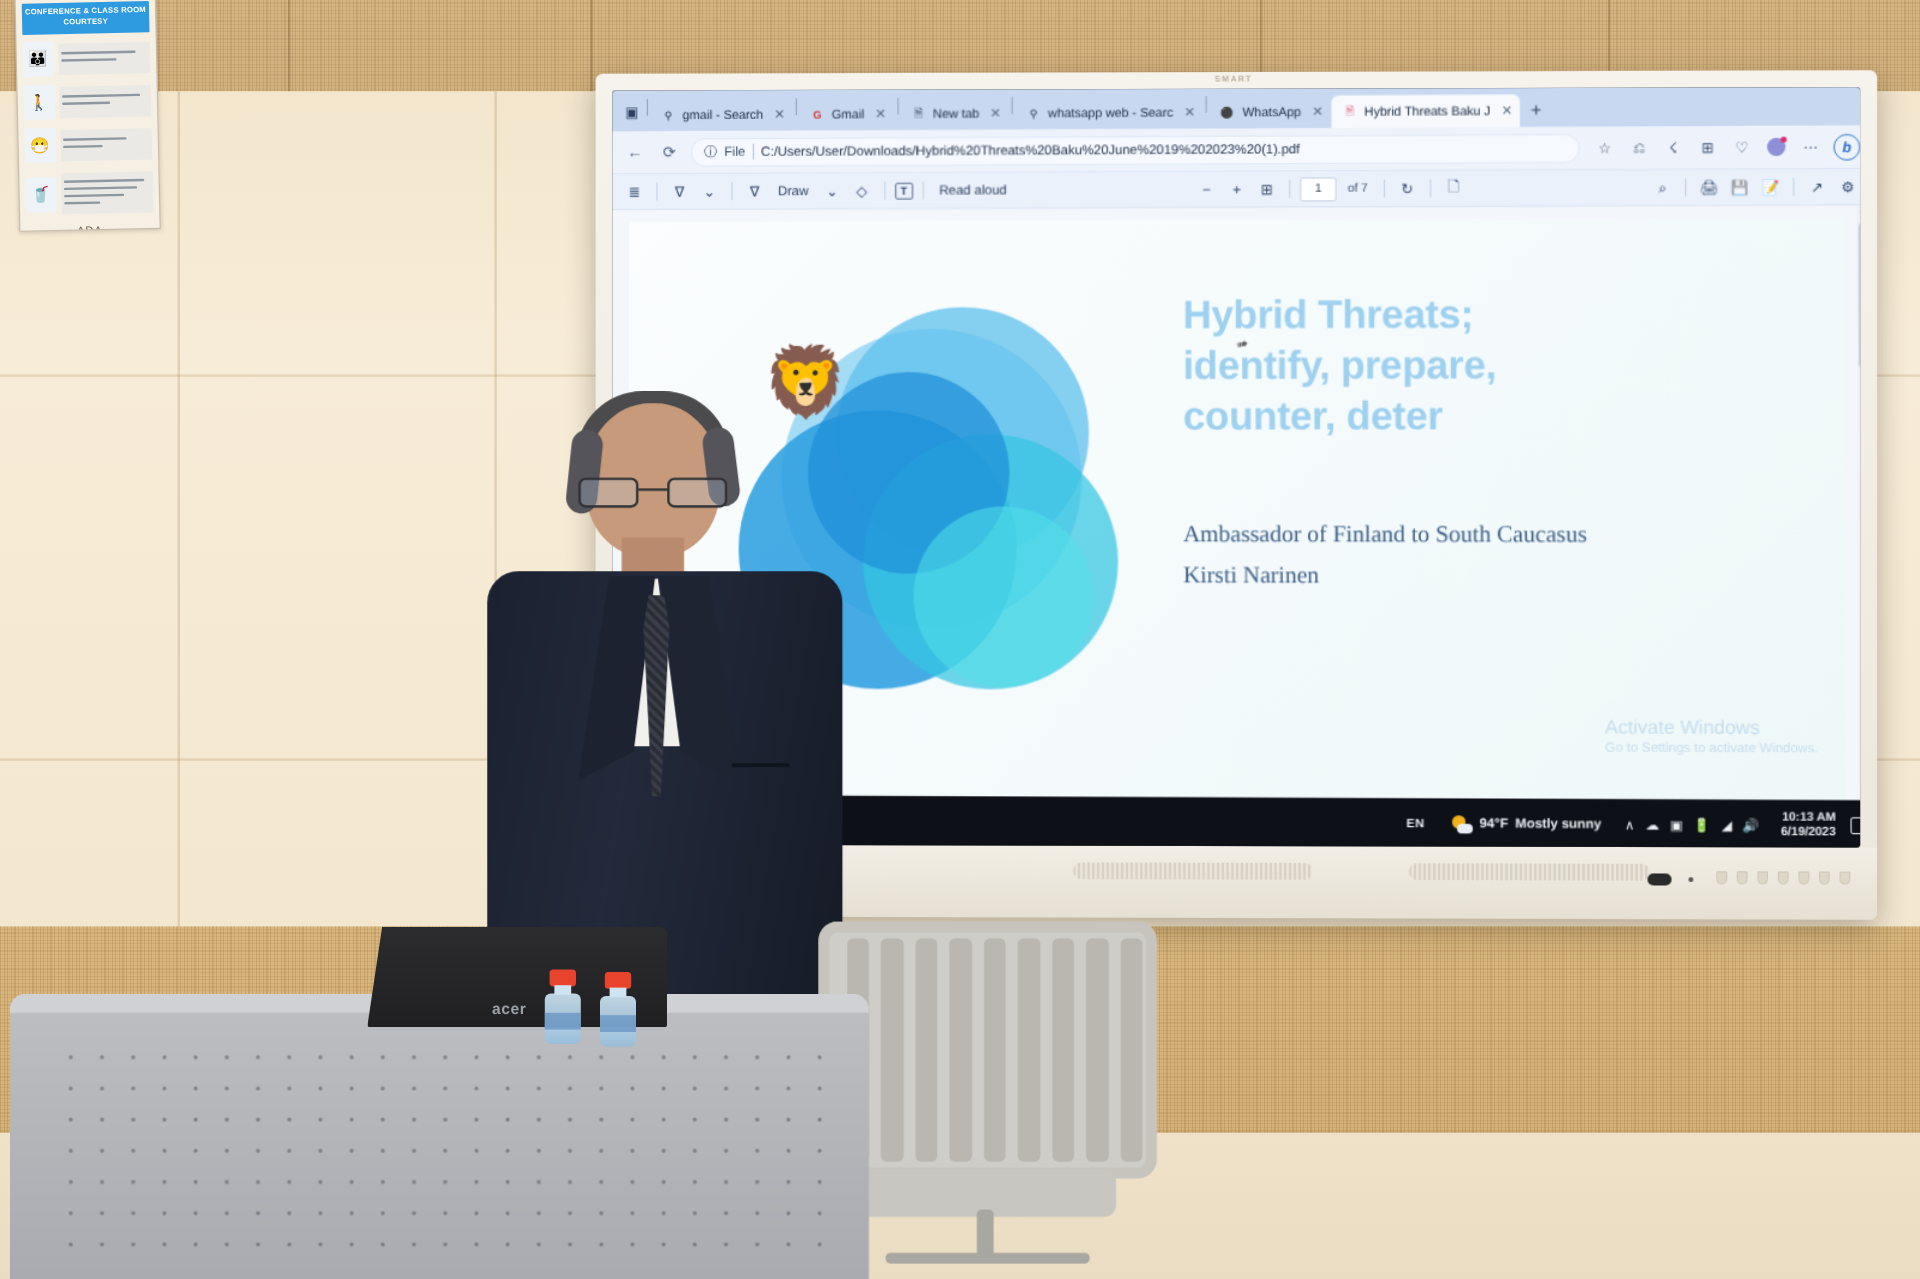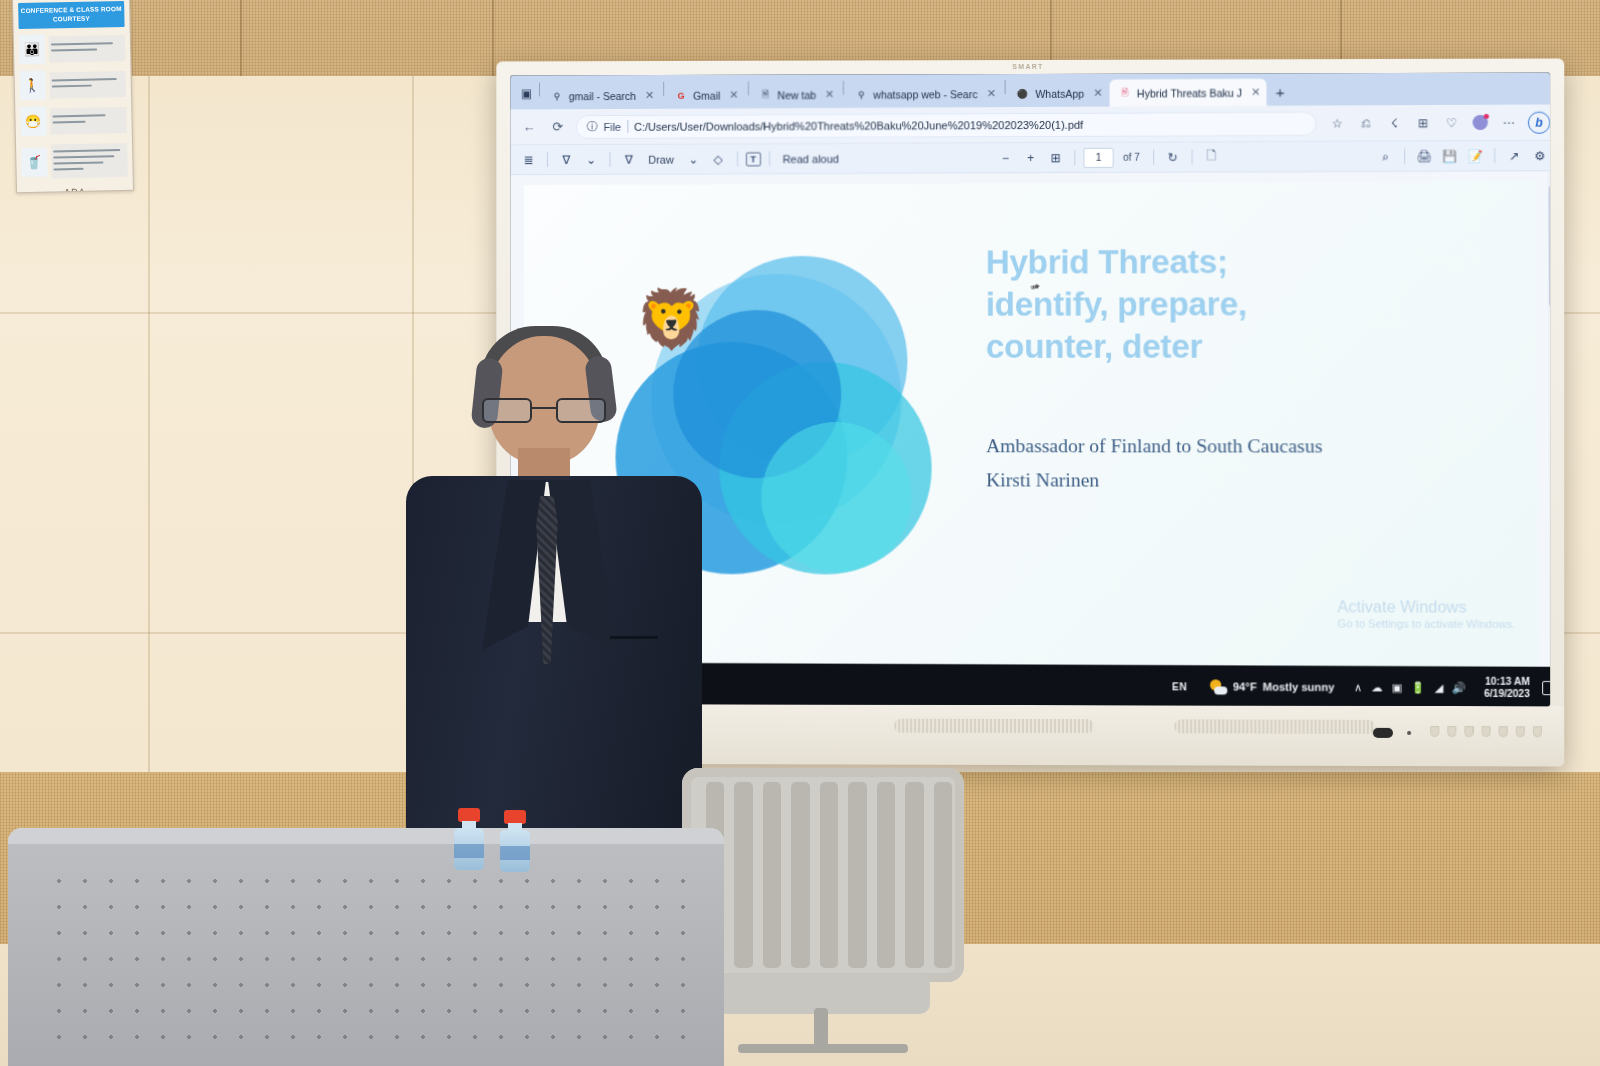--- a/index.html
+++ b/index.html
@@ -568,20 +568,24 @@
     <div class="chair-seat"></div>
     <div class="chair-leg" style="left:138px;top:240px;width:14px;height:44px"></div>
     <div class="chair-leg" style="left:62px;top:276px;width:170px;height:9px"></div>
   </div>
 
   <div class="podium">
     <div class="podium-top"></div>
     <div class="podium-dots"></div>
   </div>
 
+  <div class="laptop">
+    <div class="laptop-lid"></div>
+    <div class="laptop-logo">acer</div>
+  </div>
 
   <div class="bottle" style="left:452px; top:808px">
     <i class="cap"></i>
       <i class="neck"></i>
       <i class="body"></i>
       <i class="label"></i>
   </div>
   <div class="bottle" style="left:498px; top:810px">
     <i class="cap"></i>
       <i class="neck"></i>

